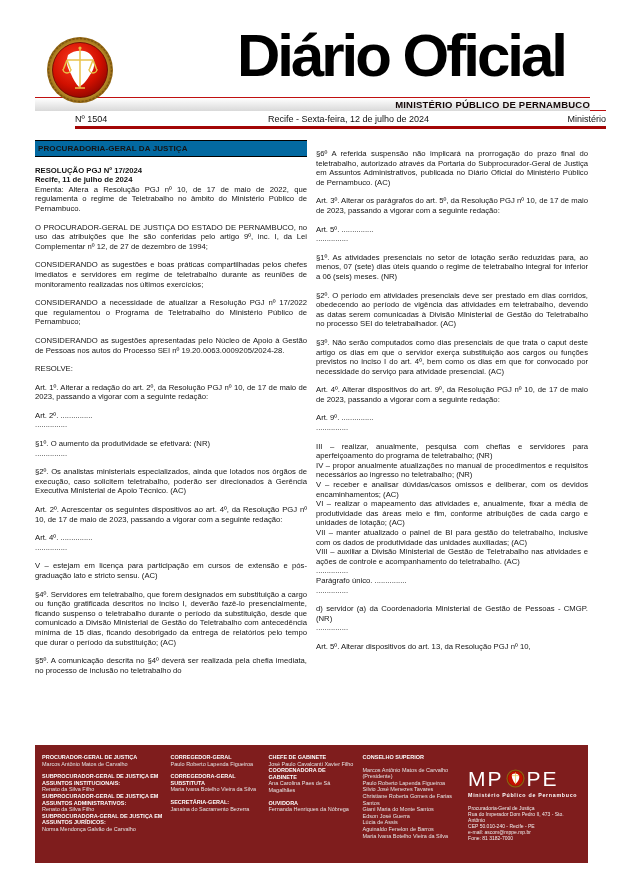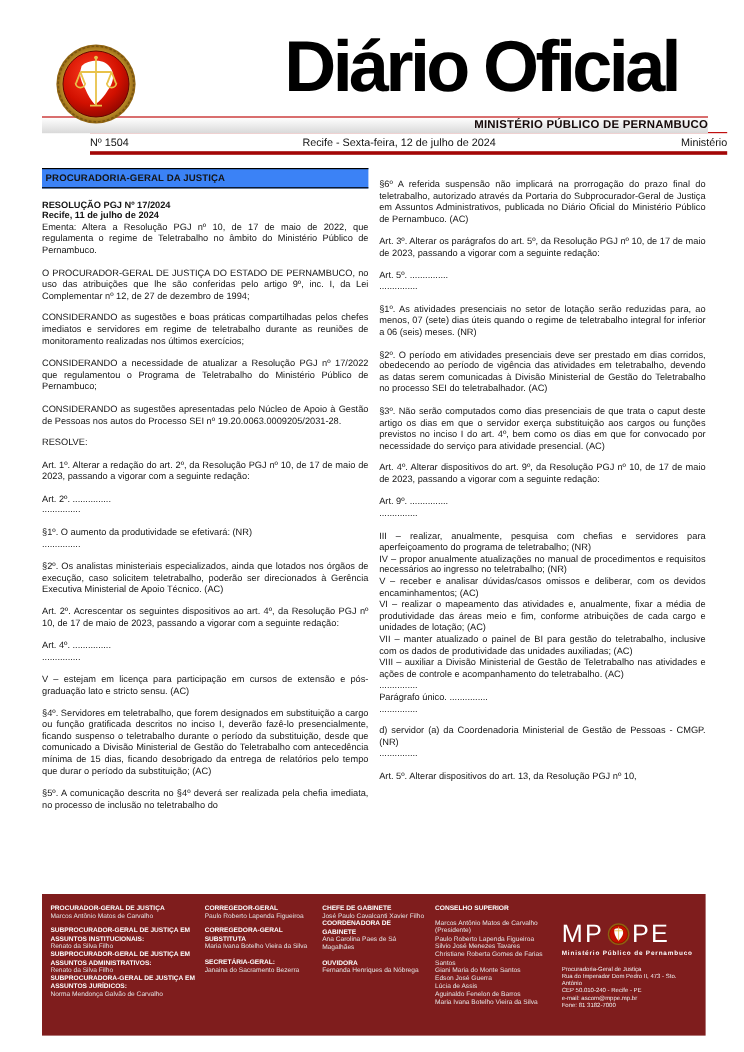--- a/index.html
+++ b/index.html
@@ -13,27 +13,27 @@
     font-size:60px;font-weight:bold;letter-spacing:-3px;color:#000;z-index:2;line-height:1;}
   .ministry-band{position:absolute;left:35px;right:30px;top:97px;height:13px;
     background:linear-gradient(#ffffff,#d9d9d9);border-top:1px solid #c01010;
     display:flex;justify-content:flex-end;align-items:center;z-index:1;}
   .ministry-band .ministry-label{font-size:9.5px;font-weight:bold;color:#140808;letter-spacing:.2px;}
   .info-row{position:absolute;left:35px;right:14px;top:110px;height:15px;
     border-top:1.5px solid #c01010;border-bottom:3px solid #a30606;
     display:flex;align-items:center;font-size:9px;color:#111;margin-left:40px;}
   .info-row .cell{flex:1;}
   .info-row .c-left{text-align:left;}
-  .info-row .c-mid{text-align:left;}
+  .info-row .c-mid{text-align:right;}
   .info-row .c-right{text-align:right;}
 
   
   .content{position:absolute;left:35px;top:140px;width:553px;display:flex;gap:9px;}
   .col{width:272px;font-size:7.7px;line-height:9.6px;text-align:justify;}
-  .section-head{background:#3b82f6;border-top:1.5px solid #000;border-bottom:1.5px solid #000;
+  .section-head{background:#0369a1;border-top:1.5px solid #000;border-bottom:1.5px solid #000;
     font-weight:bold;font-size:8px;padding:2.5px 3px;margin-bottom:9px;letter-spacing:.1px;}
   .para{margin:0;white-space:pre-line;}
   .para.gap{margin-top:9px;}
   .para.bold{font-weight:bold;}
 
   
   .footer{position:absolute;left:35px;top:745px;width:553px;height:118px;background:#7f1d1d;
     box-sizing:border-box;padding:9px 7px 6px 7px;display:flex;gap:7px;color:#fff;}
   .fcol{font-size:5.5px;line-height:6.6px;}
   .fcol-1{width:127px;} .fcol-2{width:95px;} .fcol-3{width:91px;} .fcol-4{width:103px;}
@@ -94,21 +94,21 @@
   <div class="content">
     <div class="col">
       <div class="section-head">PROCURADORIA-GERAL DA JUSTIÇA</div>
       <div id="left-paras">
           <p class="para bold">RESOLUÇÃO PGJ Nº 17/2024
 Recife, 11 de julho de 2024</p>
           <p class="para">Ementa: Altera a Resolução PGJ nº 10, de 17 de maio de 2022, que regulamenta o regime de Teletrabalho no âmbito do Ministério Público de Pernambuco.</p>
           <p class="para gap">O PROCURADOR-GERAL DE JUSTIÇA DO ESTADO DE PERNAMBUCO, no uso das atribuições que lhe são conferidas pelo artigo 9º, inc. I, da Lei Complementar nº 12, de 27 de dezembro de 1994;</p>
           <p class="para gap">CONSIDERANDO as sugestões e boas práticas compartilhadas pelos chefes imediatos e servidores em regime de teletrabalho durante as reuniões de monitoramento realizadas nos últimos exercícios;</p>
           <p class="para gap">CONSIDERANDO a necessidade de atualizar a Resolução PGJ nº 17/2022 que regulamentou o Programa de Teletrabalho do Ministério Público de Pernambuco;</p>
-          <p class="para gap">CONSIDERANDO as sugestões apresentadas pelo Núcleo de Apoio à Gestão de Pessoas nos autos do Processo SEI nº 19.20.0063.0009205/2031-28.</p>
+          <p class="para gap">CONSIDERANDO as sugestões apresentadas pelo Núcleo de Apoio à Gestão de Pessoas nos autos do Processo SEI nº 19.20.0063.0009205/2024-28.</p>
           <p class="para gap">RESOLVE:</p>
           <p class="para gap">Art. 1º. Alterar a redação do art. 2º, da Resolução PGJ nº 10, de 17 de maio de 2023, passando a vigorar com a seguinte redação:</p>
           <p class="para gap">Art. 2º. ...............
 ...............</p>
           <p class="para gap">§1º. O aumento da produtividade se efetivará: (NR)
 ...............</p>
           <p class="para gap">§2º. Os analistas ministeriais especializados, ainda que lotados nos órgãos de execução, caso solicitem teletrabalho, poderão ser direcionados à Gerência Executiva Ministerial de Apoio Técnico. (AC)</p>
           <p class="para gap">Art. 2º. Acrescentar os seguintes dispositivos ao art. 4º, da Resolução PGJ nº 10, de 17 de maio de 2023, passando a vigorar com a seguinte redação:</p>
           <p class="para gap">Art. 4º. ...............
 ...............</p>

